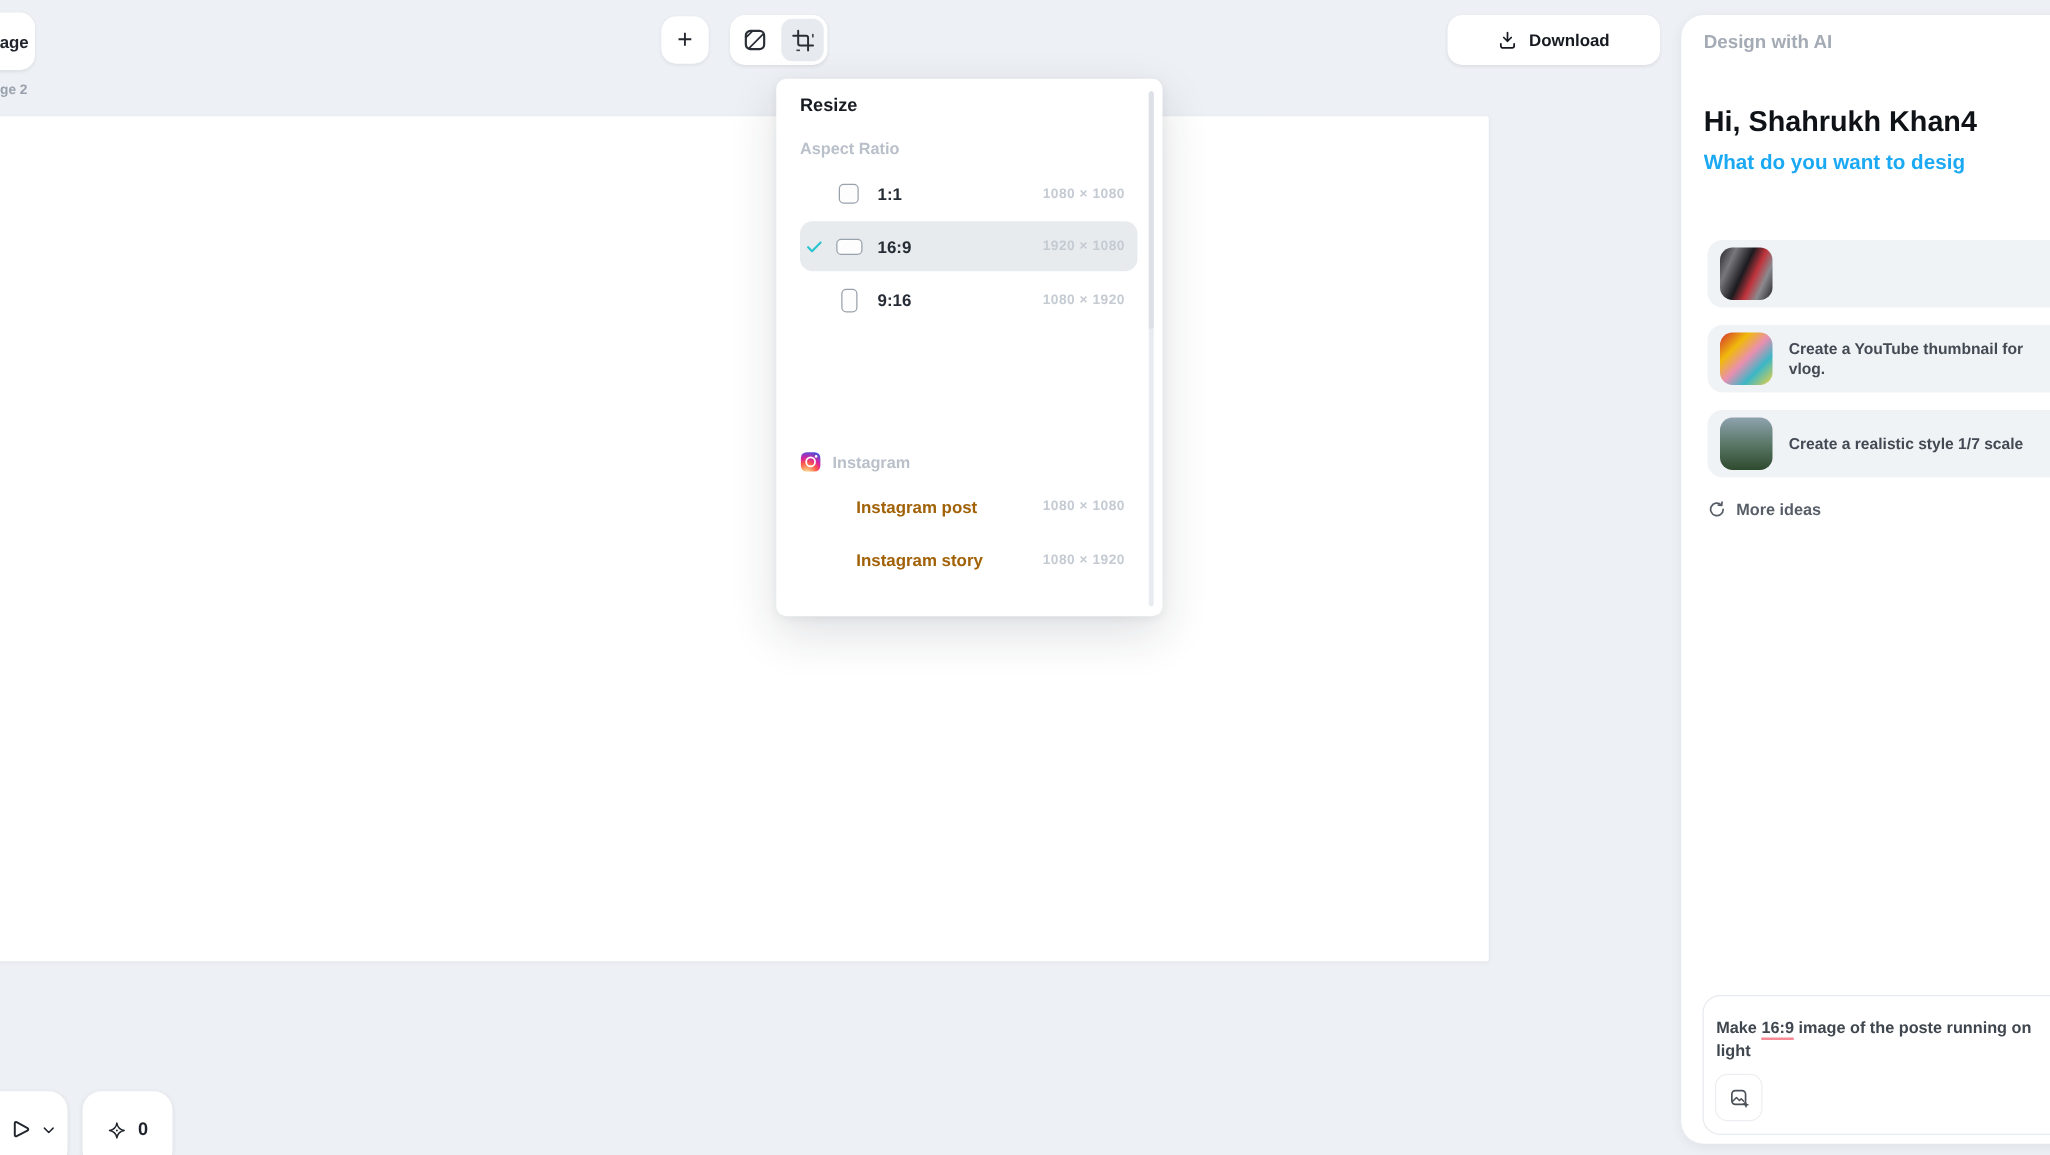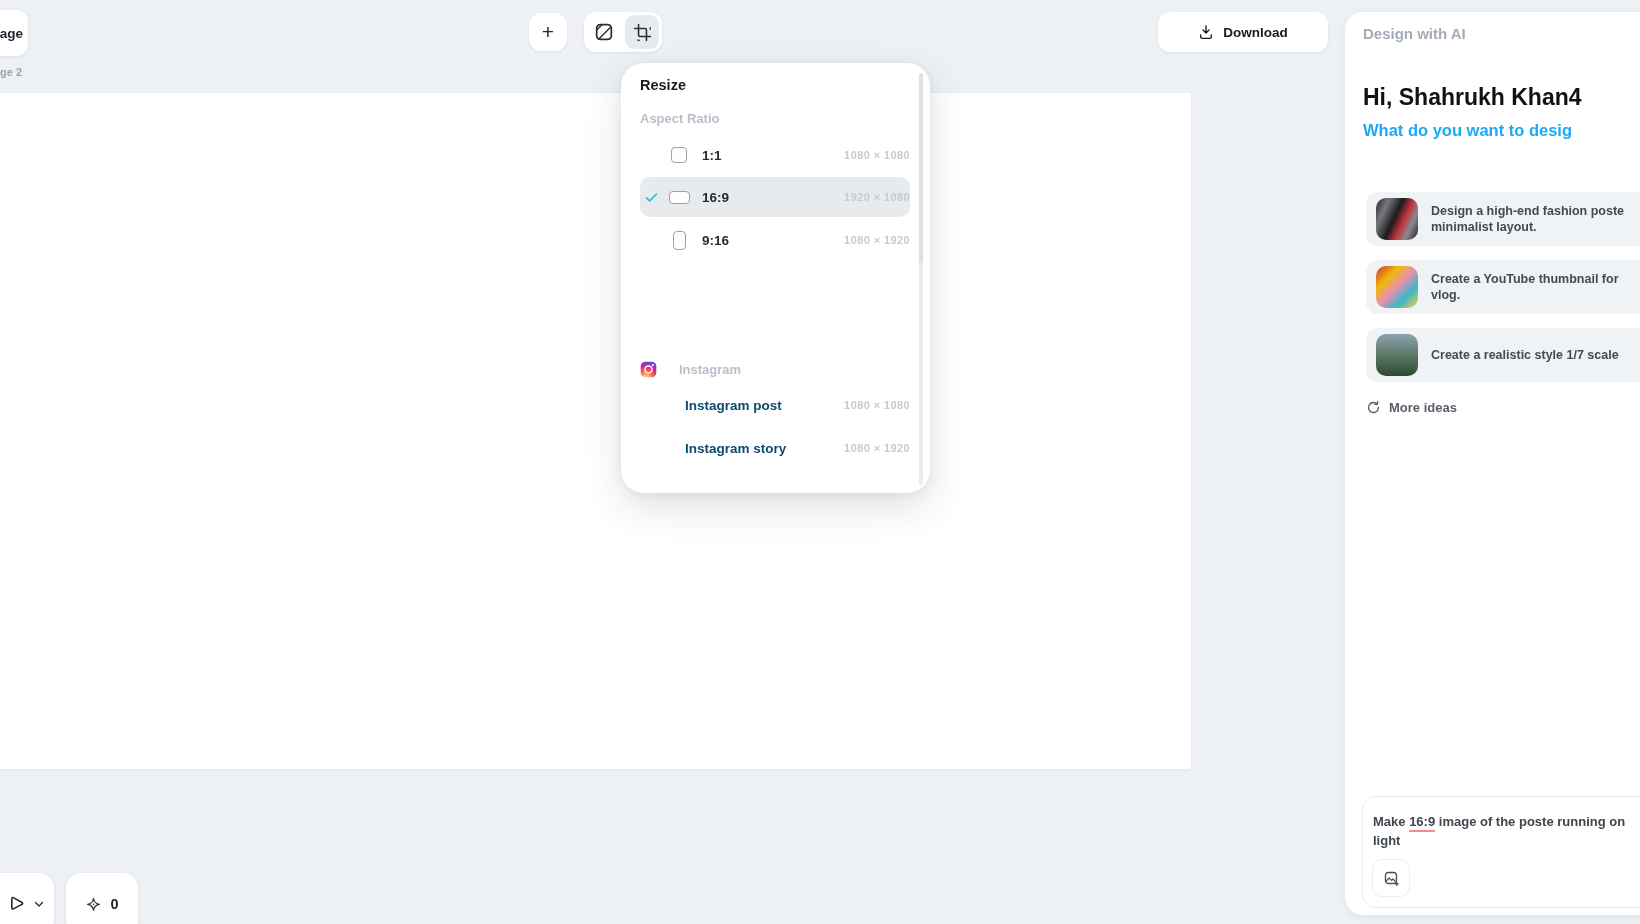--- a/index.html
+++ b/index.html
@@ -49,45 +49,45 @@
     left:1158px; top:12px; width:170px; height:40px;
     background:#fff; border-radius:12px;
     box-shadow:0 1px 3px rgba(20,30,50,.08);
     display:flex; align-items:center; justify-content:center; gap:9px;
     font-size:13.5px; font-weight:700; color:#171b21;
   }
 
   
   .resize-panel {
     left:621px; top:63px; width:309px; height:430px;
-    background:#fff; border-radius:23px;
+    background:#fff; border-radius:8px;
     box-shadow:0 14px 38px rgba(25,35,50,.14), 0 2px 8px rgba(25,35,50,.06);
   }
   .rp-title { left:19px; top:14px; font-size:14.5px; font-weight:800; color:#171b22; }
   .rp-section { left:19px; top:48px; font-size:13px; font-weight:700; color:#b9c0c9; }
   .rp-row {
     left:19px; width:270px; height:40px; border-radius:10px;
     display:flex; align-items:center;
   }
   .rp-row.selected { background:#e7ebee; }
   .rp-check { width:20px; margin-left:4px; display:flex; align-items:center; }
   .rp-shape-box { width:30px; display:flex; align-items:center; justify-content:center; }
   .ratio-shape { border:1.8px solid #99a2ac; border-radius:4px; background:#fdfdfe; }
   .shape-sq   { width:16px; height:16px; }
   .shape-169  { width:21px; height:13px; }
   .shape-916  { width:13px; height:19px; }
   .shape-43   { width:18px; height:14px; }
   .shape-34   { width:14px; height:18px; }
   .rp-label { margin-left:8px; font-size:13.5px; font-weight:600; color:#262c35; }
-  .rp-dims  { margin-left:auto; font-size:11px; font-weight:600;
+  .rp-dims  { margin-left:auto; margin-right:10px; font-size:11px; font-weight:600;
               color:#c5cbd3; letter-spacing:.4px; }
-  .rp-ig-header { left:19px; top:294px; height:24px; display:flex; align-items:center; gap:22px;
+  .rp-ig-header { left:19px; top:294px; height:24px; display:flex; align-items:center; gap:9px;
                   font-size:13px; font-weight:600; color:#b9c0c9; }
   .rp-ig-row { left:19px; width:270px; height:36px; display:flex; align-items:center; }
-  .rp-ig-label { margin-left:45px; font-size:13.5px; font-weight:600; color:#0c4a6e; }
+  .rp-ig-label { margin-left:45px; font-size:13.5px; font-weight:600; color:#a16207; }
   .rp-scrollbar { left:298px; top:10px; width:4px; height:412px; border-radius:2px; background:#e8ebef; }
   .rp-scroll-thumb { left:298px; top:10px; width:4px; height:190px; border-radius:2px; background:#dde1e7; }
 
   
   .ai-panel {
     left:1345px; top:12px; width:320px; height:903px;
     background:#fff; border-radius:18px 0 0 18px;
     box-shadow:0 2px 10px rgba(25,35,50,.06);
   }
   .ai-header { left:18px; top:13px; font-size:15px; font-weight:600; color:#a4abb5; }
@@ -254,24 +254,20 @@
   <div class="abs rp-scroll-thumb"></div>
 </div>
 
 <div class="abs ai-panel">
   <div class="abs ai-header">Design with AI</div>
   <div class="abs ai-greeting">Hi, Shahrukh Khan4</div>
   <div class="abs ai-subtitle">What do you want to desig</div>
 
   <div class="abs ai-card ai-card-1">
     <span class="ai-thumb thumb-fashion"></span>
-    <span class="ai-card-text">
-      <div>Design a high-end fashion poste</div>
-      <div>minimalist layout.</div>
-    </span>
   </div>
 
   <div class="abs ai-card ai-card-2">
     <span class="ai-thumb thumb-youtube"></span>
     <span class="ai-card-text">
       <div>Create a YouTube thumbnail for</div>
       <div>vlog.</div>
     </span>
   </div>
 

